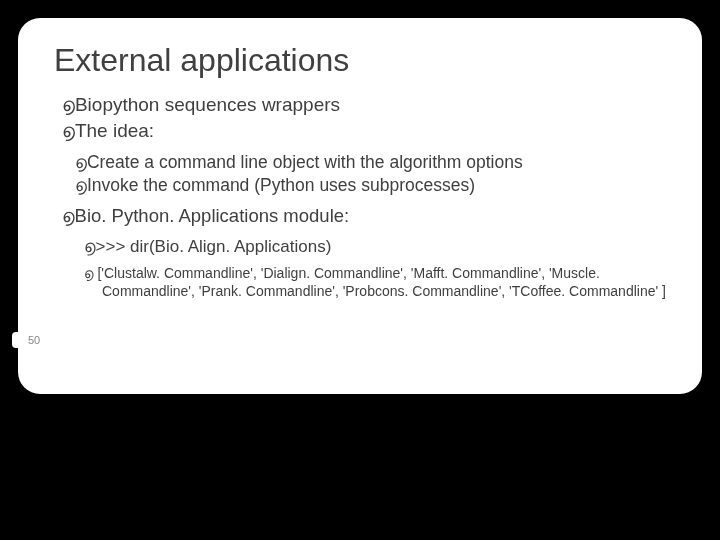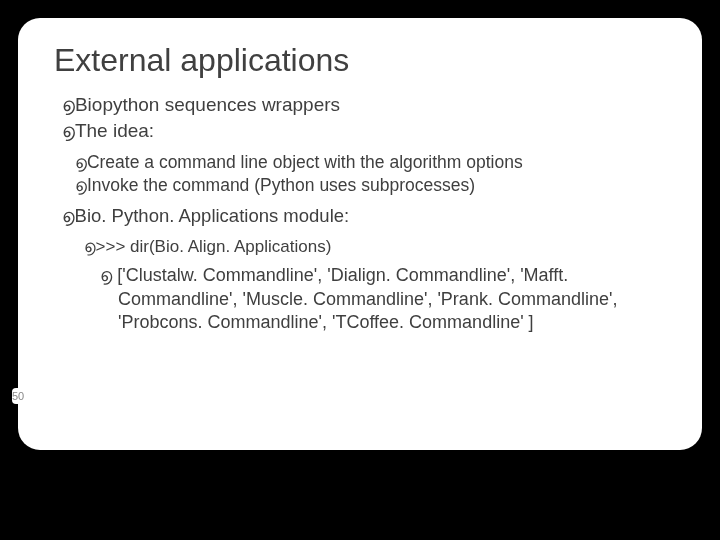--- a/index.html
+++ b/index.html
@@ -8,21 +8,21 @@
     background: #000;
     width: 720px;
     height: 540px;
     font-family: Arial, Helvetica, sans-serif;
     position: relative;
     overflow: hidden;
   }
   .slide {
     background: #fff;
     width: 684px;
-    height: 432px;
+    height: 376px;
     margin: 18px;
     border-radius: 22px;
     box-sizing: border-box;
     padding: 24px 36px 12px 36px;
     position: relative;
     color: #3f3f3f;
   }
   .title {
     font-size: 32px;
     color: #404040;
@@ -55,38 +55,38 @@
   }
   .lvl3 {
     font-size: 17px;
     line-height: 1.3;
     margin-left: 30px;
     padding-left: 18px;
     text-indent: -18px;
     margin-bottom: 1px;
   }
   .lvl4 {
-    font-size: 18px;
+    font-size: 14px;
     line-height: 1.3;
-    margin-left: 46px;
+    margin-left: 30px;
     padding-left: 18px;
     text-indent: -18px;
     margin-top: 6px;
   }
   .bullet {
     font-family: "Segoe UI Symbol","Apple Symbols",sans-serif;
   }
   .pagenum {
     position: absolute;
     left: -6px;
     bottom: 46px;
     font-size: 11px;
     color: #888;
     background:#fff;
-    padding:2px 0;
+    padding:2px 16px;
     border-radius:4px;
   }
   .gap { height: 6px; }
 </style>
 </head>
 <body>
 
 <div class="slide">
 
   <h1 class="title">External applications</h1>

